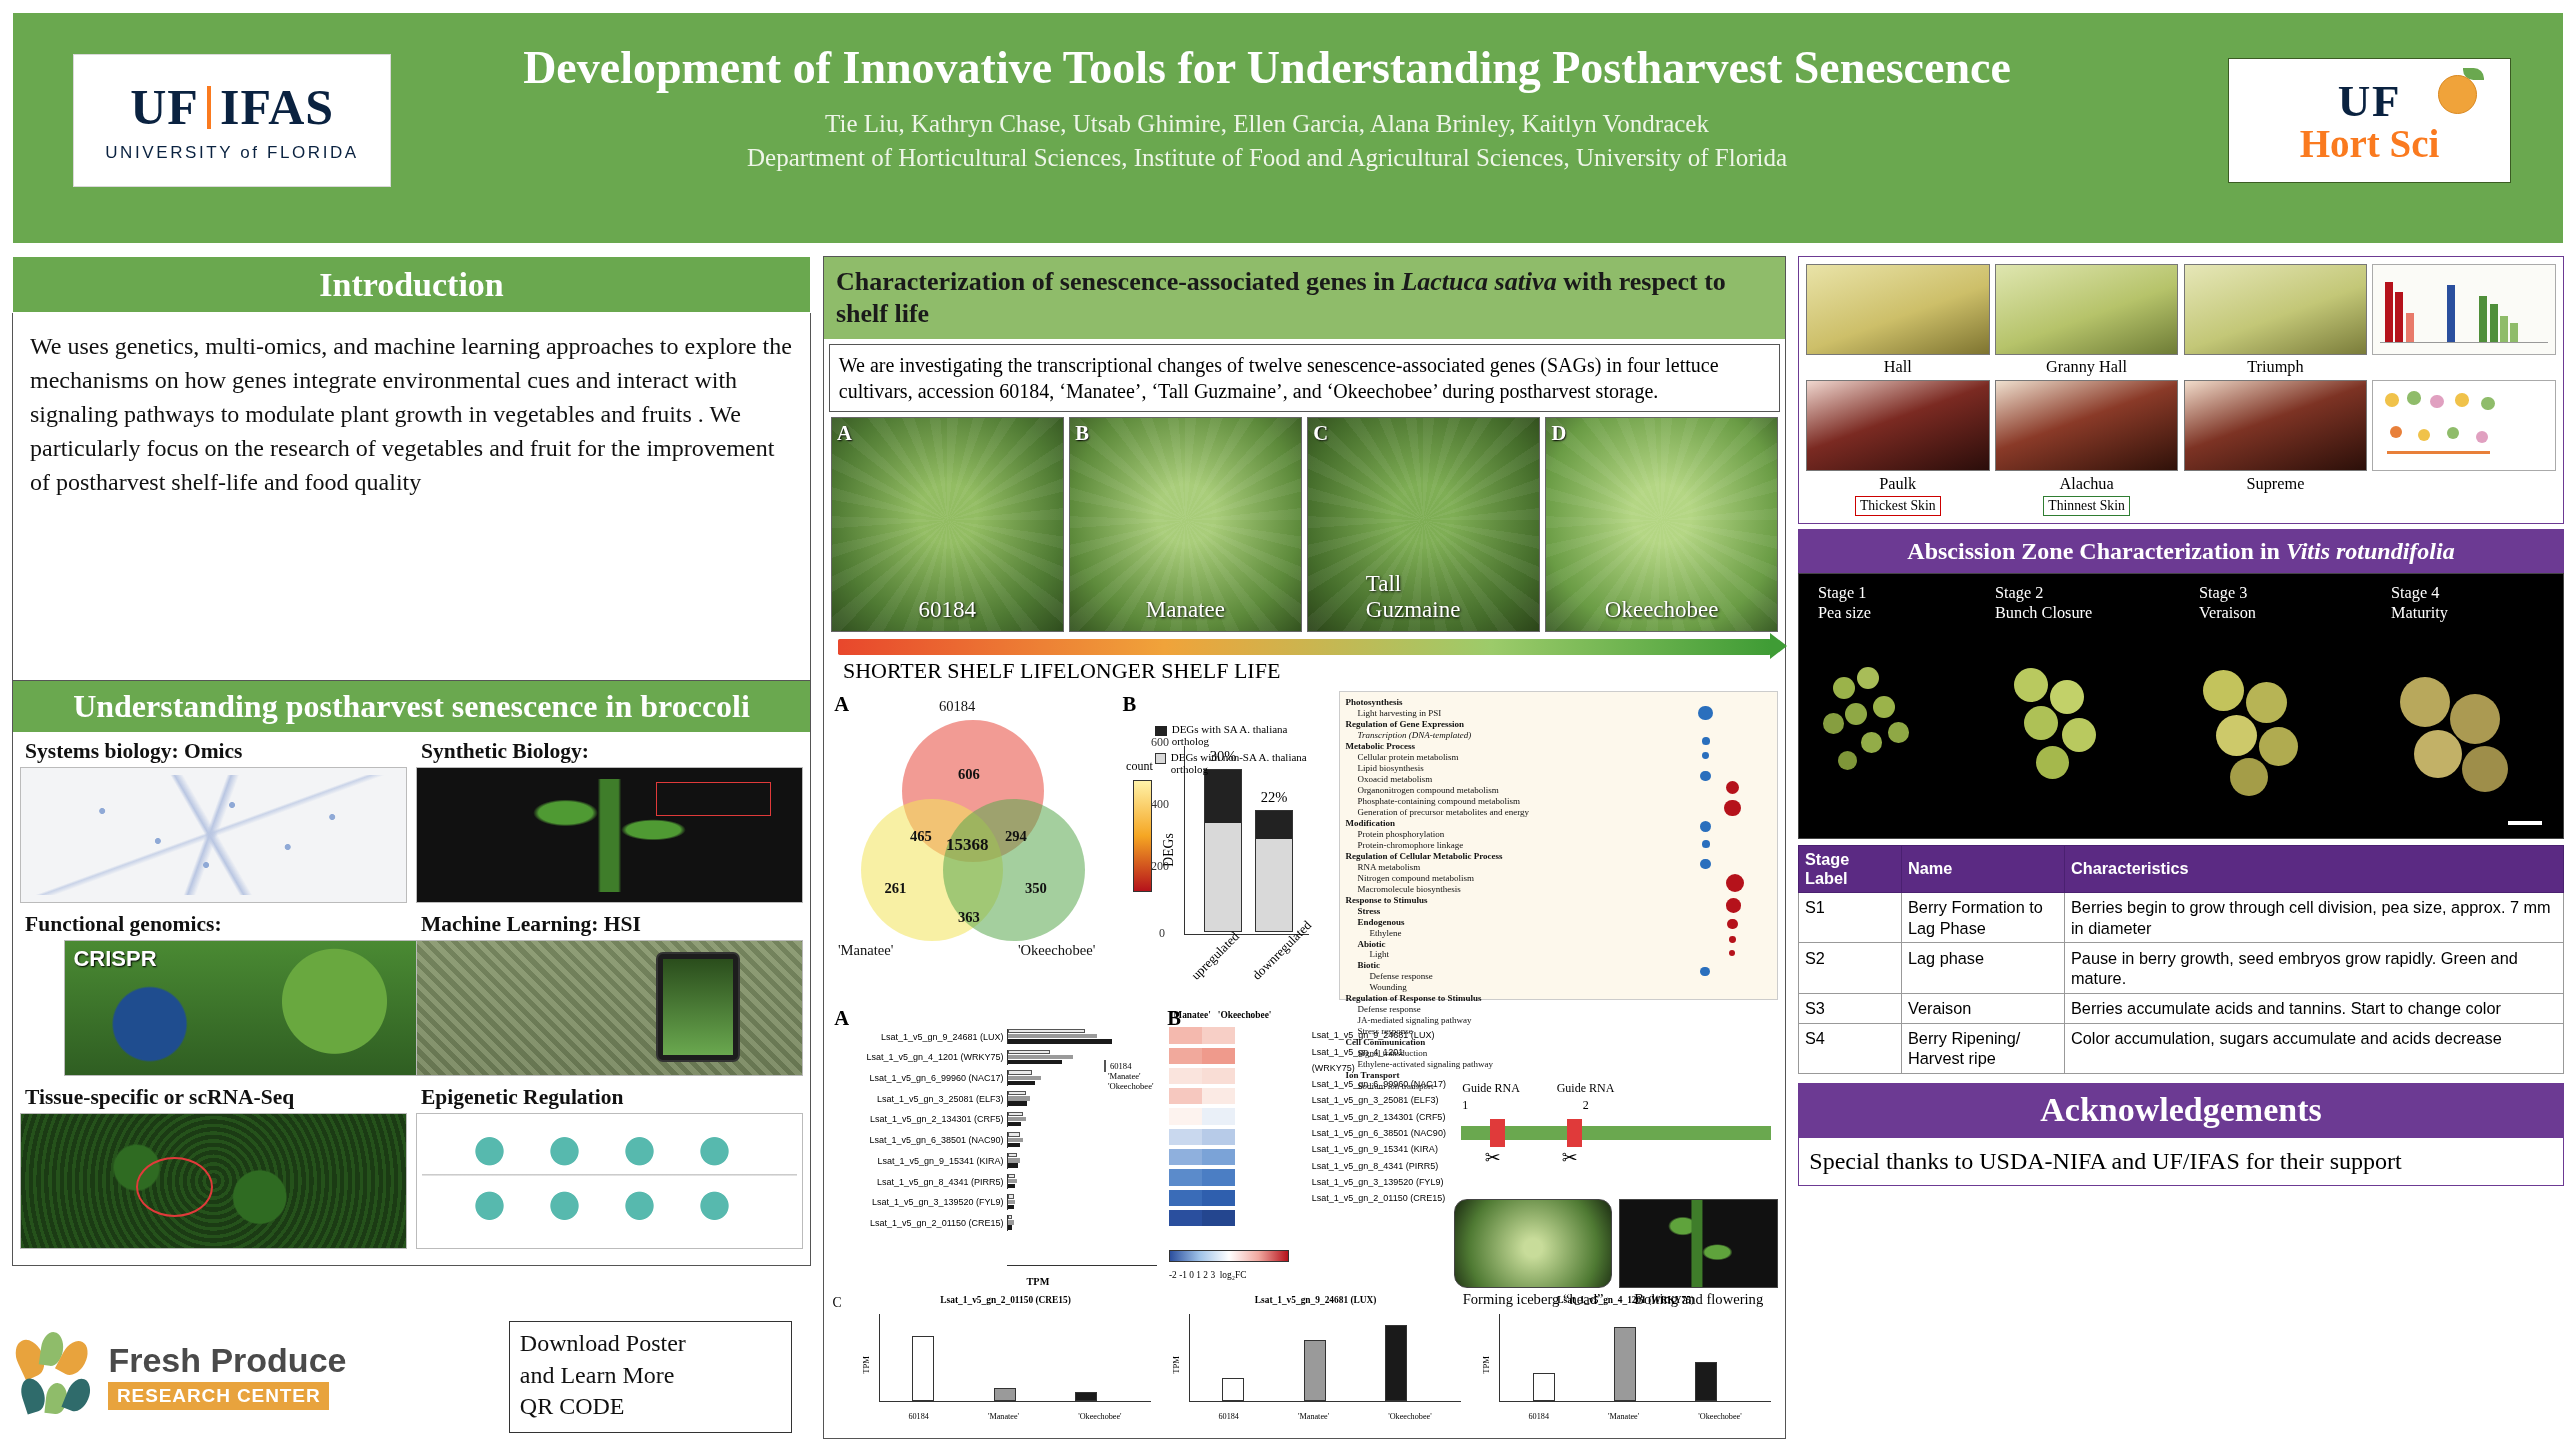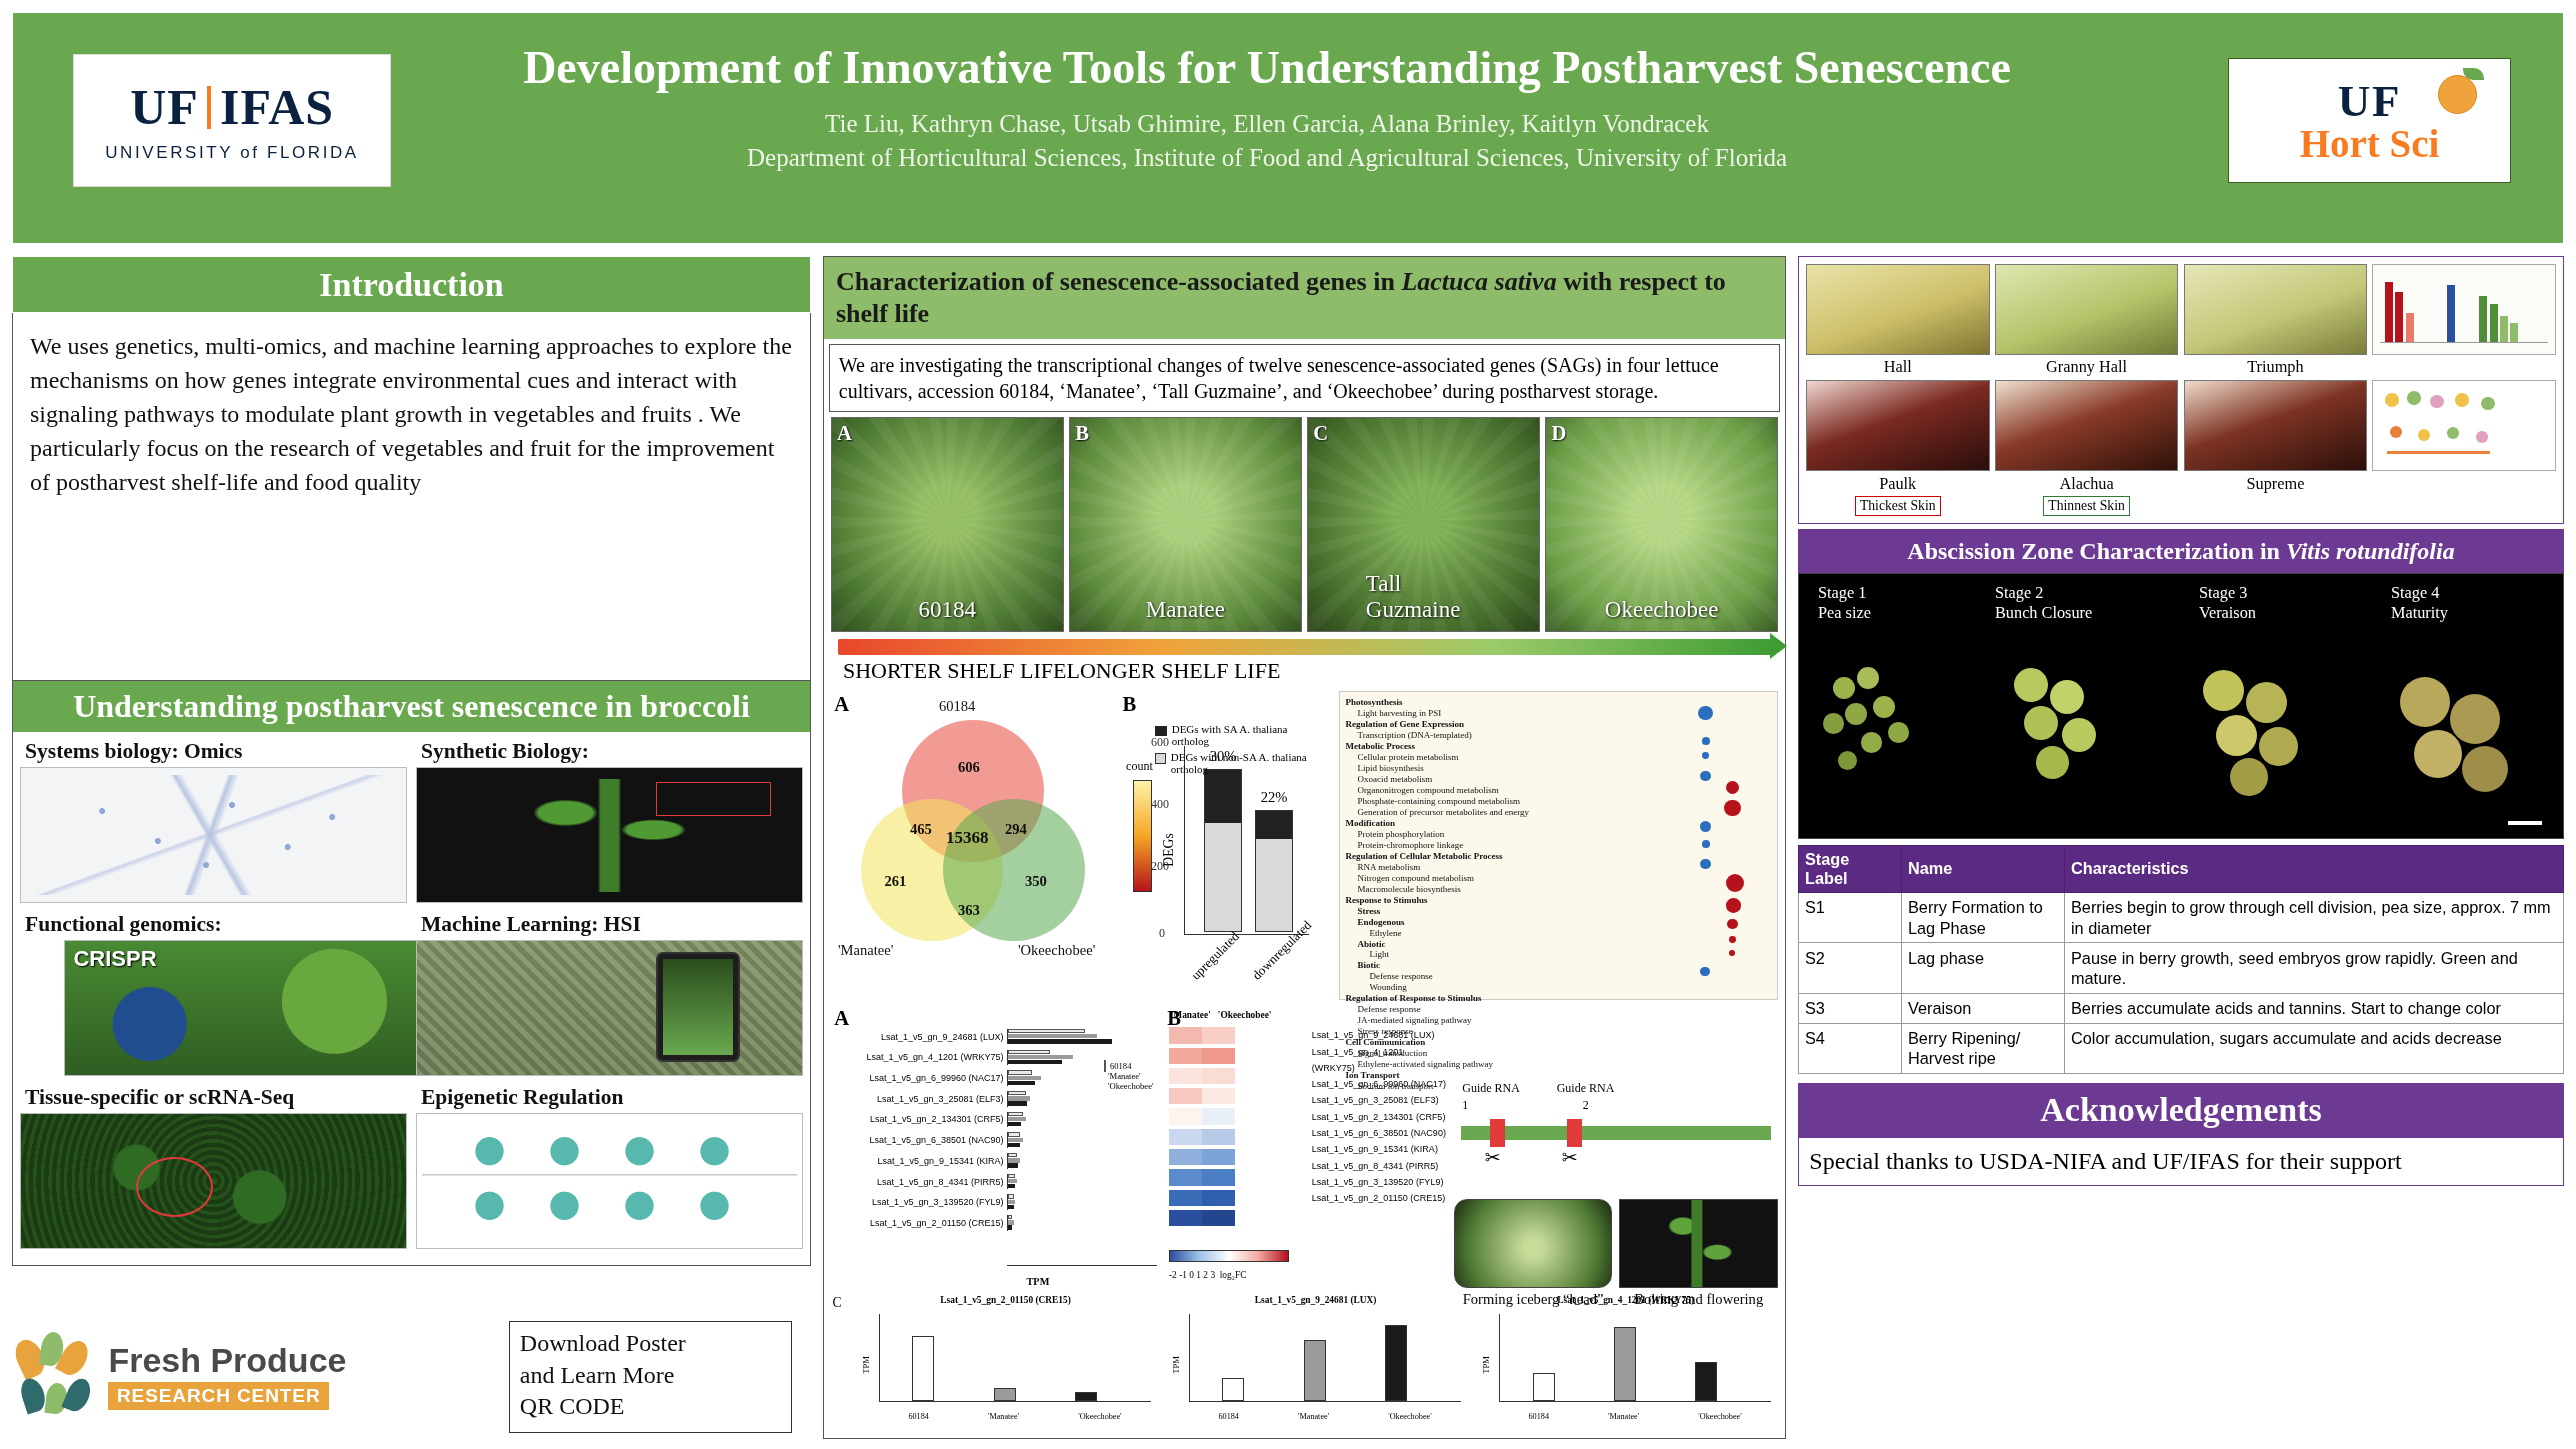--- a/index.html
+++ b/index.html
@@ -229,21 +229,21 @@
   .panels-row { display:flex; padding:6.9px 6.9px 0 6.9px; gap:5.2px; }
   .pnlA { width:283px; position:relative; height:309px; }
   .pnlB { width:215px; position:relative; height:309px; }
   .pnlC { flex:1; position:relative; height:309px; background:#fdf8ec; border:0.9px solid #ccc;}
   .pl { position:absolute; left:3.4px; top:1.7px; font-size:20.6px; font-weight:bold; }
   .venn { position:absolute; left:26px; top:29px; width:232px; height:232px; }
   .venn .c { position:absolute; width:142px; height:142px; border-radius:50%; opacity:.55; }
   .venn .cr { background:#e8493c; left:45px; top:0; }
   .venn .cg { background:#5aa84f; left:86px; top:79px; }
   .venn .cy { background:#f2e45a; left:4.3px; top:79px; }
-  .venn .n { position:absolute; font-size:14.6px; font-weight:bold; color:#111; }
+  .venn .n { position:absolute; font-size:14.6px; font-weight:bold; color:#111;margin-top:7px; }
   .venn .lab { position:absolute; font-size:14.6px; color:#111; }
 
   .barchart { position:absolute; left:36px; top:29px; width:155px; height:215px; }
   .bc-axis { position:absolute; left:29px; bottom:0; width:125px; height:189px; border-left:1.7px solid #333; border-bottom:1.7px solid #333;}
   .bc-bar { position:absolute; bottom:1.7px; width:38px; background:#d9d9d9; border:0.9px solid #333;}
   .bc-bar .blk { position:absolute; left:0; right:0; top:0; background:#222; }
   .bc-pct { position:absolute; top:-22px; left:0; width:100%; text-align:center; font-size:14.6px;}
   .bc-yl { position:absolute; left:-3.4px; bottom:77px; transform:rotate(-90deg); font-size:13.7px;}
   .bc-tick { position:absolute; left:8.6px; font-size:12px; color:#333;}
   .legend-box { position:absolute; right:-1.7px; top:3.4px; font-size:11px; }
@@ -545,21 +545,21 @@
             </div>
           </div>
         </div>
       </div>
 
       <div class="pnlC">
         <div class="go-list">
           <div><b>Photosynthesis</b></div>
           <div style="padding-left:12px;"><span>Light harvesting in PSI</span></div>
           <div><b>Regulation of Gene Expression</b></div>
-          <div style="padding-left:12px;"><span>Transcription (DNA-templated)</span></div>
+          <div style="padding-left:12px;font-style:italic;"><span>Transcription (DNA-templated)</span></div>
           <div><b>Metabolic Process</b></div>
           <div style="padding-left:12px;"><span>Cellular protein metabolism</span></div>
           <div style="padding-left:12px;"><span>Lipid biosynthesis</span></div>
           <div style="padding-left:12px;"><span>Oxoacid metabolism</span></div>
           <div style="padding-left:12px;"><span>Organonitrogen compound metabolism</span></div>
           <div style="padding-left:12px;"><span>Phosphate-containing compound metabolism</span></div>
           <div style="padding-left:12px;"><span>Generation of precursor metabolites and energy</span></div>
           <div><b>Modification</b></div>
           <div style="padding-left:12px;"><span>Protein phosphorylation</span></div>
           <div style="padding-left:12px;"><span>Protein-chromophore linkage</span></div>

